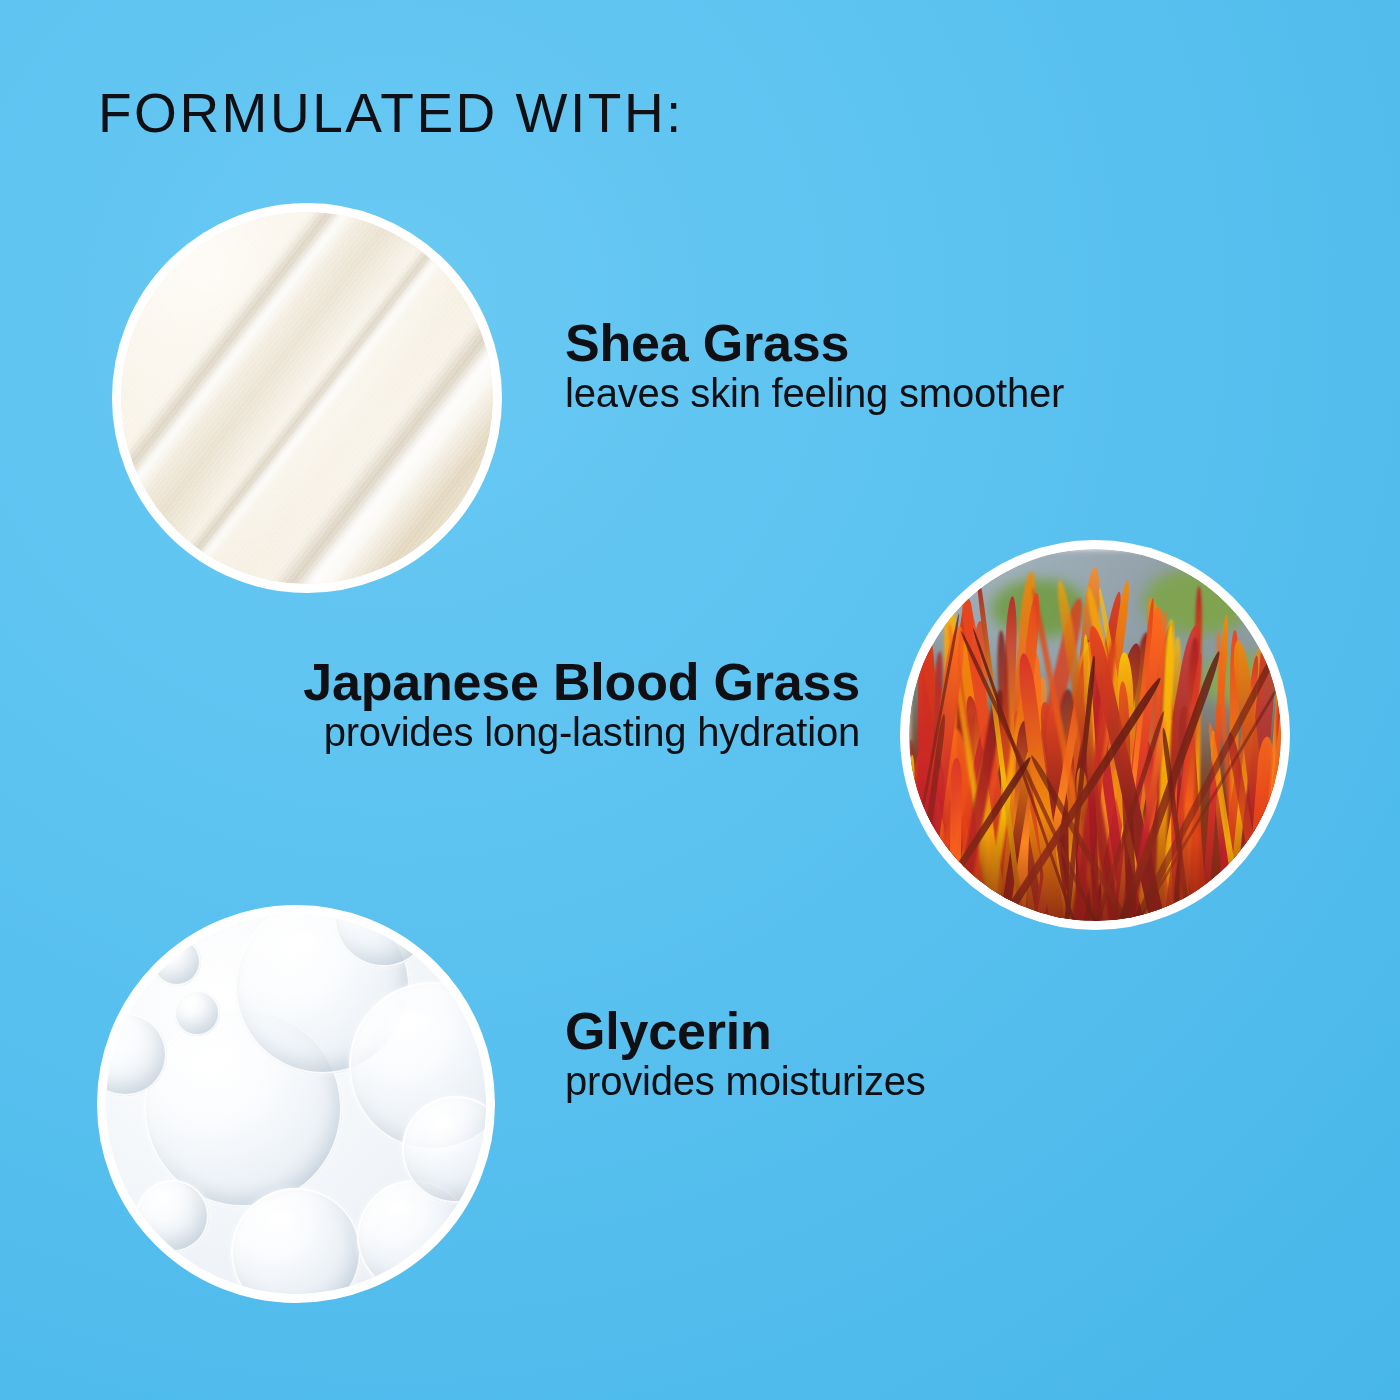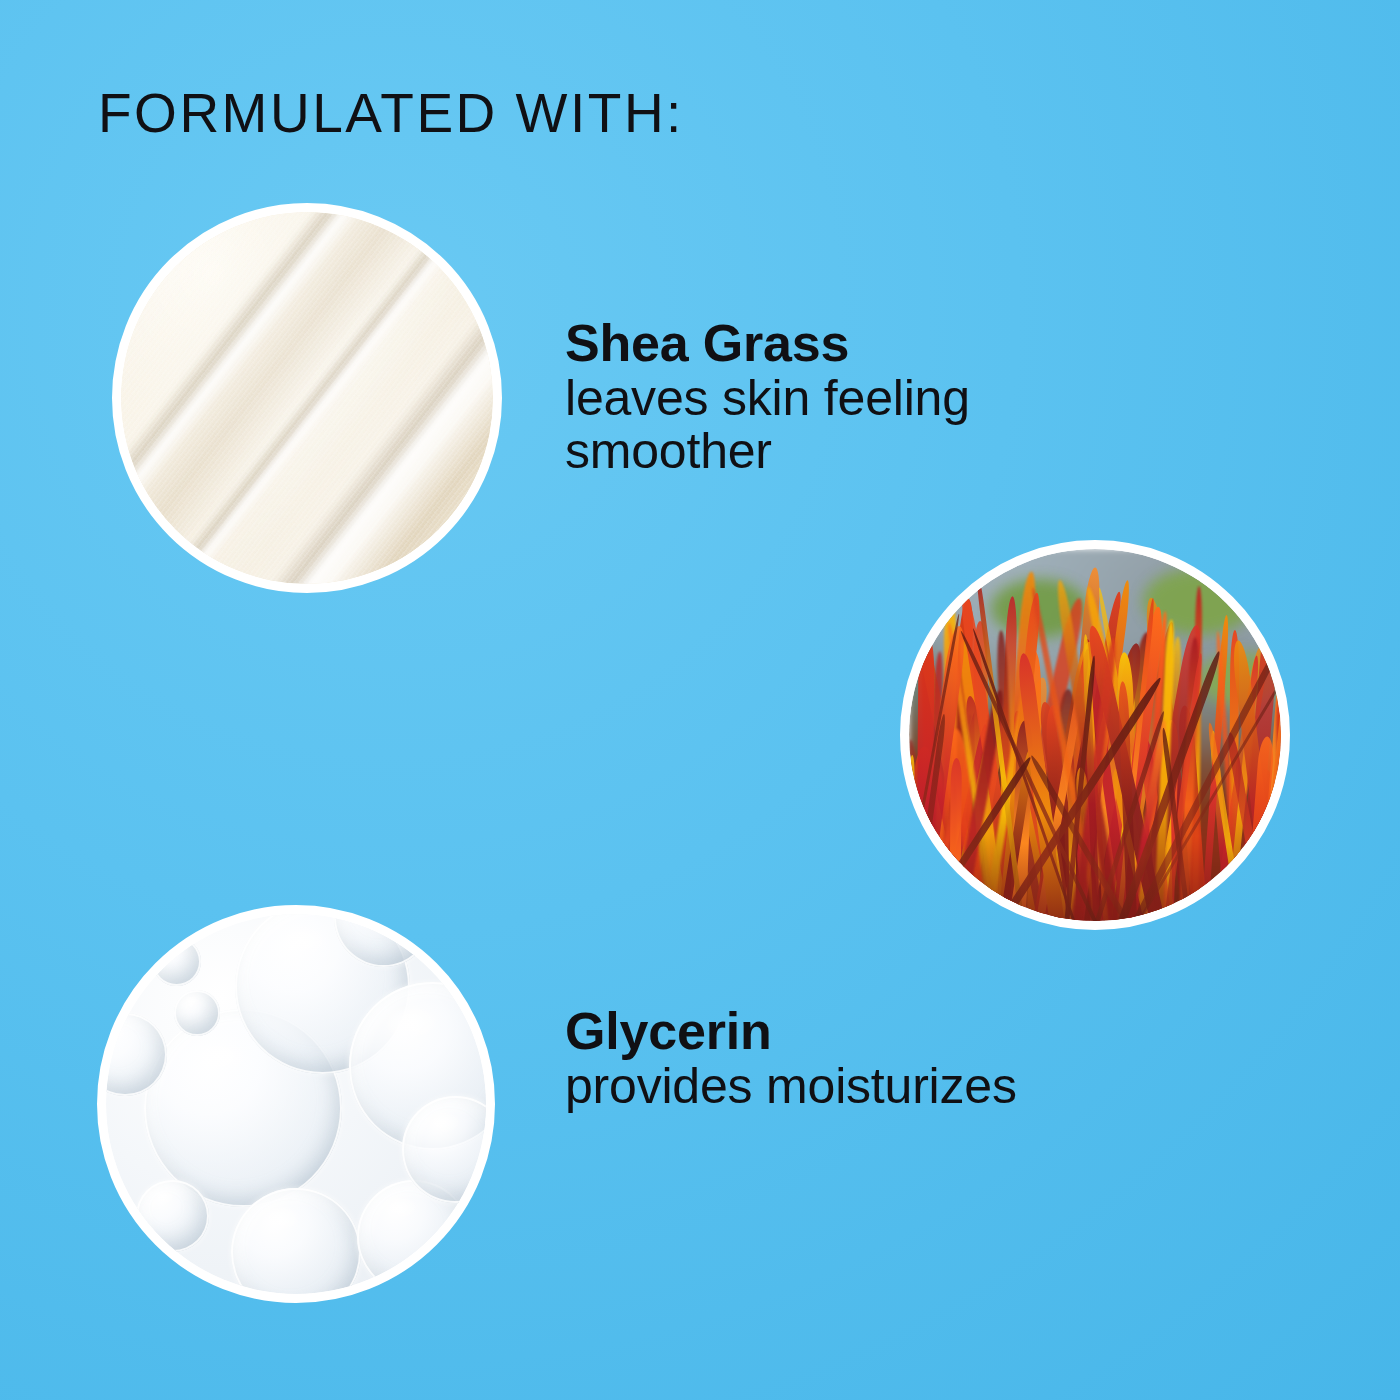--- a/index.html
+++ b/index.html
@@ -196,21 +196,21 @@
     line-height: 1.07;
   }
   .ing-name {
     font-weight: bold;
     font-size: 52px;
     letter-spacing: -0.2px;
     display: block;
   }
   .ing-desc {
     font-weight: 400;
-    font-size: 50px;
+    font-size: 40px;
     letter-spacing: -0.2px;
     display: block;
   }
 
   #text-shea {
     left: 565px;
     top: 316px;
     text-align: left;
     width: 600px;
   }
@@ -387,20 +387,22 @@
           <div class="blade" style="left: 57.0432%; width: 1.79474%; height: 92.201%; transform: rotate(27.51deg); background: linear-gradient(rgb(92, 26, 18) 0%, rgb(142, 42, 24) 70%, rgb(92, 26, 18) 100%); opacity: 0.66; z-index: 11;"></div>
           <div class="blade" style="left: 41.0777%; width: 1.32879%; height: 77.8588%; transform: rotate(5.87deg); background: linear-gradient(rgb(92, 26, 18) 0%, rgb(142, 42, 24) 70%, rgb(92, 26, 18) 100%); opacity: 0.89; z-index: 11;"></div>
           <div class="blade" style="left: 75.2871%; width: 1.37446%; height: 58.4653%; transform: rotate(-7.42deg); background: linear-gradient(rgb(92, 26, 18) 0%, rgb(142, 42, 24) 70%, rgb(92, 26, 18) 100%); opacity: 0.77; z-index: 11;"></div>
           <div class="blade" style="left: -0.479536%; width: 1.86547%; height: 59.4003%; transform: rotate(32.8deg); background: linear-gradient(rgb(92, 26, 18) 0%, rgb(142, 42, 24) 70%, rgb(92, 26, 18) 100%); opacity: 0.88; z-index: 11;"></div>
           <div class="blade" style="left: 57.6655%; width: 0.895826%; height: 86.5054%; transform: rotate(30.72deg); background: linear-gradient(rgb(92, 26, 18) 0%, rgb(142, 42, 24) 70%, rgb(92, 26, 18) 100%); opacity: 0.58; z-index: 11;"></div>
         </div>
     </div>
   </div>
 
   <div class="ingredient-text" id="text-grass">
+    <span class="ing-name">Japanese Blood Grass</span>
+    <span class="ing-desc">provides long-lasting hydration</span>
   </div>
 
   <div class="photo-circle" id="circle-glycerin">
     <div class="photo-inner">
       <div class="gly-bg"></div>
       <div id="bubble-field">
           <div class="bubble" style="left: 10%; top: 25%; width: 52%; height: 52%;"></div>
           <div class="bubble" style="left: 34%; top: -4%; width: 46%; height: 46%;"></div>
           <div class="bubble" style="left: 64%; top: 18%; width: 44%; height: 44%;"></div>
           <div class="bubble" style="left: -6%; top: 26%; width: 22%; height: 22%;"></div>

